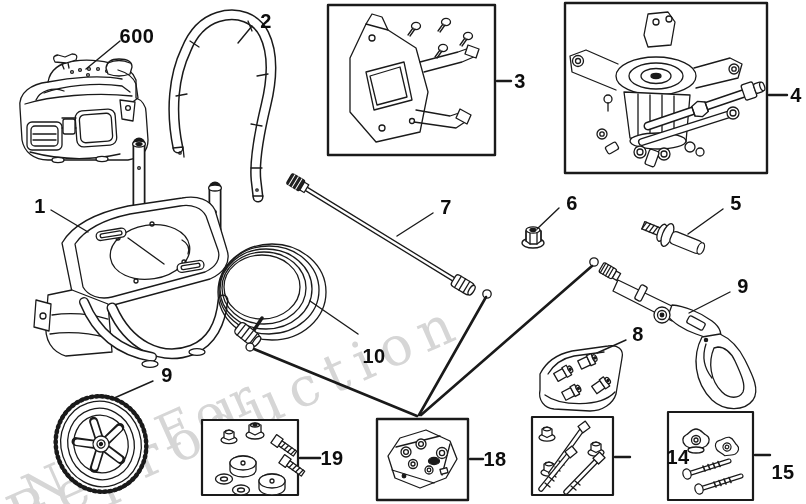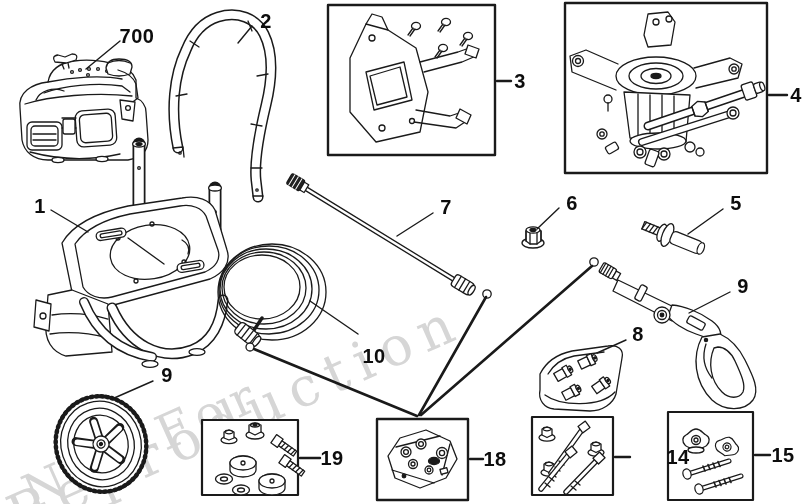--- a/index.html
+++ b/index.html
@@ -462,30 +462,30 @@
         <path d="M755,455 L770,455"></path>
       </g>
       <g stroke-width="2.6">
         <path d="M254,349 L417,416"></path>
         <path d="M486,297 L419,415"></path>
         <path d="M592,266 L421,415"></path>
       </g>
     </g>
   </svg>
 
-  <div class="co" style="left:137px;top:36px">700</div>
+  <div class="co" style="left:137px;top:36px">600</div>
   <div class="co" style="left:40px;top:206px">1</div>
   <div class="co" style="left:266px;top:21px">2</div>
   <div class="co" style="left:520px;top:81px">3</div>
   <div class="co" style="left:796px;top:95px">4</div>
   <div class="co" style="left:736px;top:203px">5</div>
   <div class="co" style="left:572px;top:203px">6</div>
   <div class="co" style="left:446px;top:207px">7</div>
   <div class="co" style="left:638px;top:334px">8</div>
   <div class="co" style="left:743px;top:286px">9</div>
   <div class="co" style="left:374px;top:356px">10</div>
   <div class="co" style="left:167px;top:375px">9</div>
   <div class="co" style="left:332px;top:458px">19</div>
   <div class="co" style="left:495px;top:459px">18</div>
   <div class="co" style="left:678px;top:457px">14</div>
-  <div class="co" style="left:783px;top:455px">15</div>
+  <div class="co" style="left:783px;top:472px">15</div>
 
 </div>
 
 </body></html>

